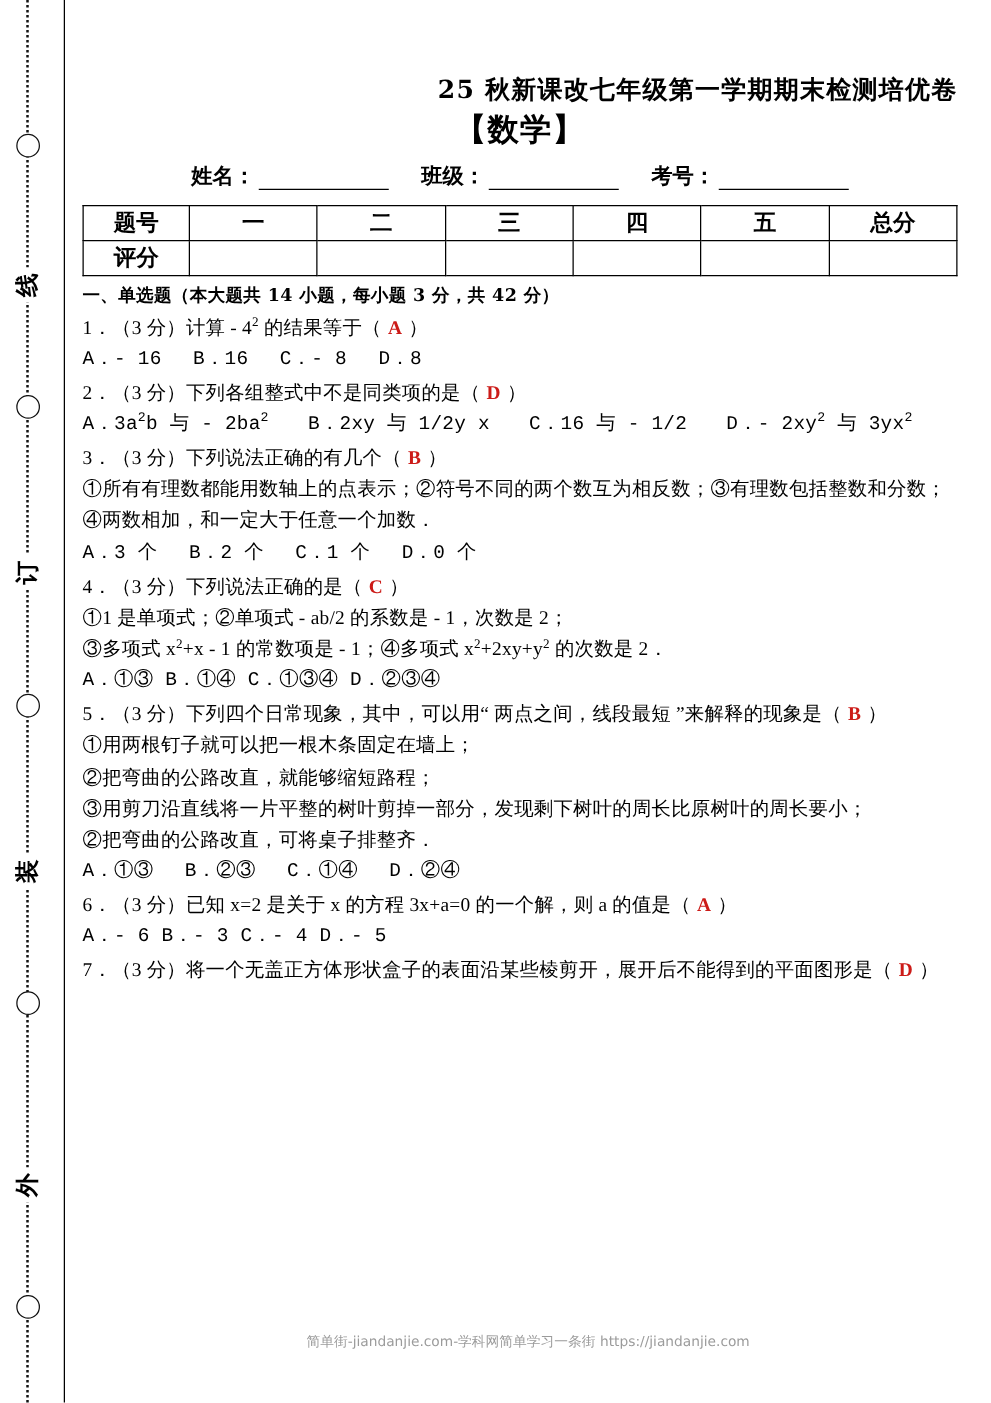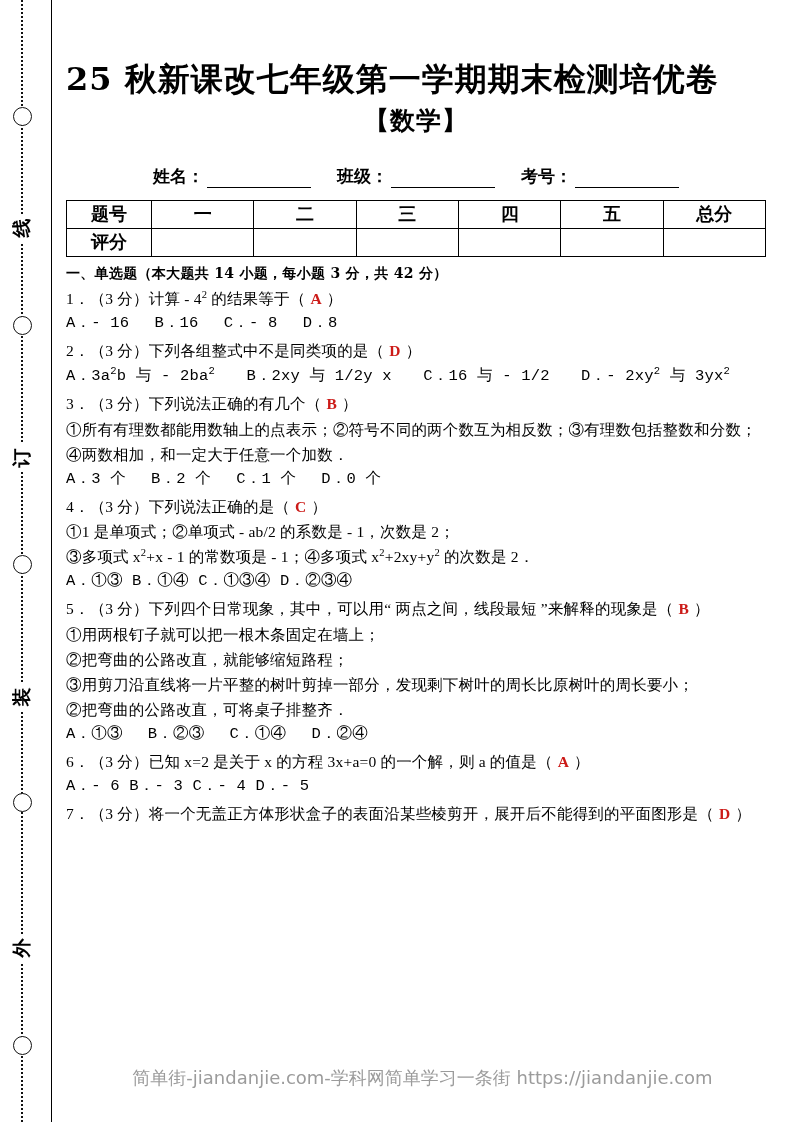--- a/index.html
+++ b/index.html
@@ -64,40 +64,40 @@
     height: 1122px;
   }
   #content {
     position: absolute;
     left: 14px;
     top: 58px;
     width: 700px;
   }
 
   .title-main {
-    text-align: left;
-    font-size: 32px;
+    text-align: right;
+    font-size: 20px;
     font-weight: bold;
     font-family: "DejaVu Serif", "Liberation Serif", serif;
     letter-spacing: 1px;
     line-height: 1.35;
   }
   .title-sub {
     text-align: center;
     font-size: 25px;
     font-weight: bold;
     font-family: Liberation Serif, serif;
     letter-spacing: 1px;
     margin-top: 4px;
     line-height: 1.3;
   }
 
   
   .ident-row {
-    margin-top: 27px;
+    margin-top: 7px;
     display: flex;
     justify-content: center;
     align-items: flex-end;
     font-size: 17px;
     font-weight: bold;
     font-family: "DejaVu Serif", "Liberation Serif", serif;
   }
   .ident-field {
     display: flex;
     align-items: flex-end;
@@ -160,21 +160,21 @@
   }
   sup { font-size: 0.68em; }
 
   
   #footer {
     position: absolute;
     left: 52px;
     top: 1066px;
     width: 741px;
     text-align: center;
-    font-size: 18px;
+    font-size: 11px;
     color: #9b9b9b;
     font-family: "DejaVu Sans", "Liberation Sans", sans-serif;
   }
 </style>
 </head>
 <body>
 
 <div id="margin-strip">
   <div id="margin-dotline"></div>
   <div id="margin-solidline"></div>

